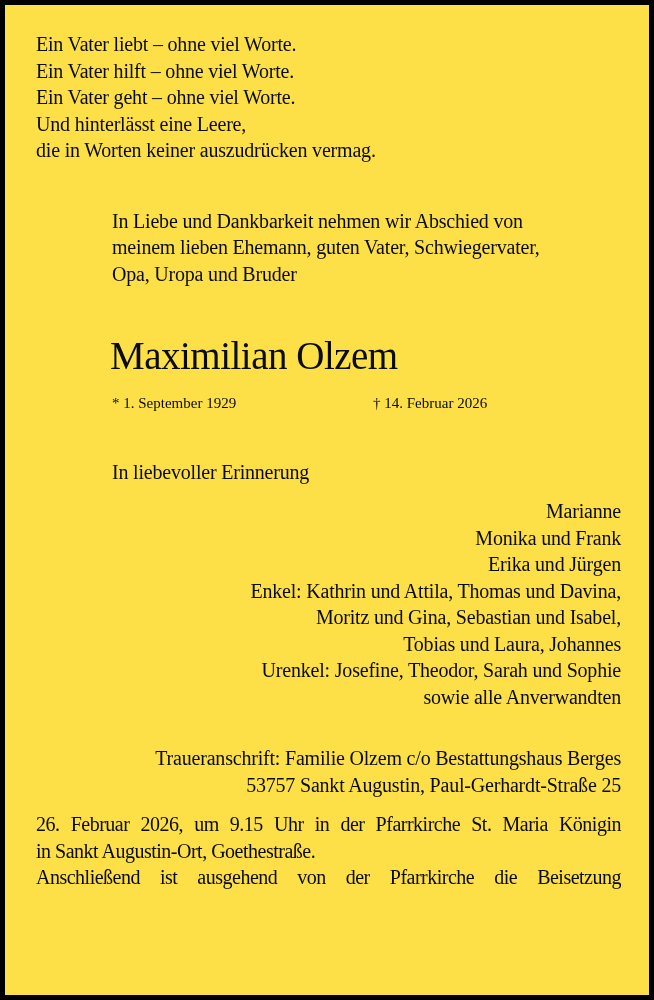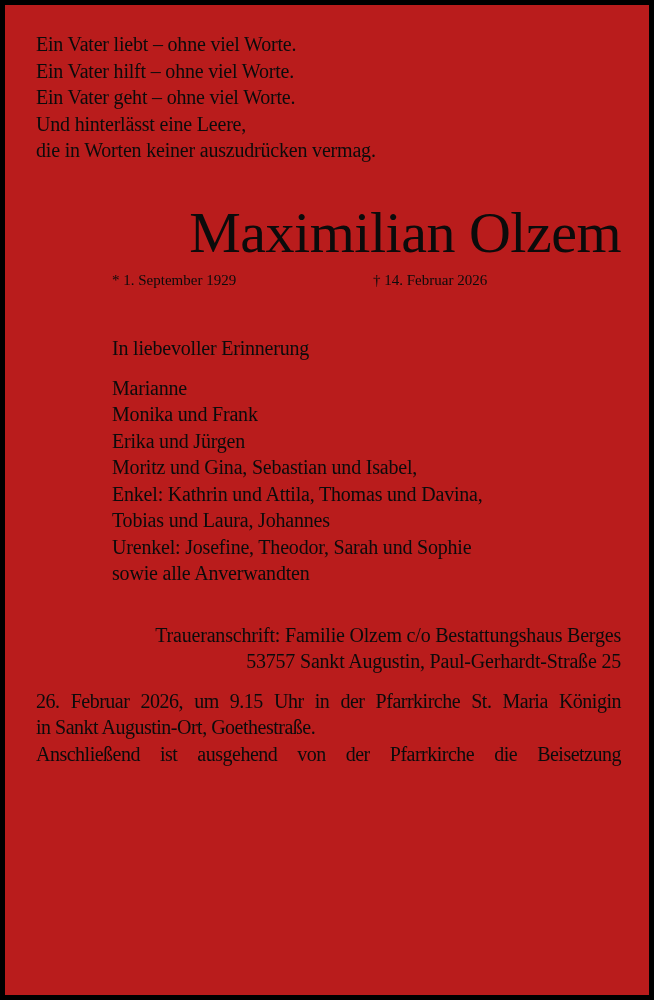--- a/index.html
+++ b/index.html
@@ -1,71 +1,76 @@
 <!DOCTYPE html>
 <html><head>
 <meta charset="utf-8">
 <style>
   * { margin: 0; padding: 0; box-sizing: border-box; }
   html, body { width: 654px; height: 1000px; background: #ffffff; }
   .notice {
     width: 654px; height: 1000px;
     border: 5px solid #000000;
-    background: #b91c1c;
+    background: #fde047;
     padding: 26px 28px 0 31px;
     font-family: "Liberation Serif", "DejaVu Serif", serif;
     color: #0b0b0b;
     overflow: hidden;
   }
   .line { font-size: 20px; line-height: 26.5px; letter-spacing: -0.2px; white-space: pre; }
   .wrapline { white-space: normal; }
   .indent { margin-left: 76px; }
   .intro { margin-top: 44px; }
   .name {
     margin-top: 37px; margin-left: 74px;
-    font-size: 58px; line-height: 64px;
-    letter-spacing: -0.5px; white-space: nowrap; text-align: right;
+    font-size: 39px; line-height: 64px;
+    letter-spacing: -0.5px; white-space: nowrap;
   }
   .dates { margin-top: 2px; margin-left: 76px; font-size: 15px; line-height: 26.5px; }
   .dates .birth { display: inline-block; width: 261px; }
   .remembrance { margin-top: 42px; }
-  .mourners { margin-top: 13px; }
+  .mourners { margin-top: 13px; text-align: right; }
   .address { margin-top: 35px; text-align: right; }
   .service { margin-top: 13px; width: 585px; }
   .service .line { letter-spacing: -0.5px; white-space: normal; }
   .jl { text-align: justify; text-align-last: justify; }
 </style>
 </head>
 <body>
 
 <div class="notice">
 
   <div class="poem">
     <div class="line">Ein Vater liebt – ohne viel Worte.</div>
     <div class="line">Ein Vater hilft – ohne viel Worte.</div>
     <div class="line">Ein Vater geht – ohne viel Worte.</div>
     <div class="line">Und hinterlässt eine Leere,</div>
     <div class="line">die in Worten keiner auszudrücken vermag.</div>
   </div>
 
+  <div class="intro indent">
+    <div class="line">In Liebe und Dankbarkeit nehmen wir Abschied von</div>
+    <div class="line">meinem lieben Ehemann, guten Vater, Schwiegervater,</div>
+    <div class="line">Opa, Uropa und Bruder</div>
+  </div>
 
   <div class="name">Maximilian Olzem</div>
 
   <div class="dates">
     <span class="birth">* 1. September 1929</span><span>† 14. Februar 2026</span>
   </div>
 
   <div class="line indent remembrance">In liebevoller Erinnerung</div>
 
   <div class="mourners indent">
     <div class="line">Marianne</div>
     <div class="line">Monika und Frank</div>
     <div class="line">Erika und Jürgen</div>
+    <div class="line">Enkel: Kathrin und Attila, Thomas und Davina,</div>
     <div class="line">Moritz und Gina, Sebastian und Isabel,</div>
-    <div class="line">Enkel: Kathrin und Attila, Thomas und Davina,</div>
     <div class="line">Tobias und Laura, Johannes</div>
     <div class="line">Urenkel: Josefine, Theodor, Sarah und Sophie</div>
     <div class="line">sowie alle Anverwandten</div>
   </div>
 
   <div class="address">
     <div class="line">Traueranschrift: Familie Olzem c/o Bestattungshaus Berges</div>
     <div class="line">53757 Sankt Augustin, Paul-Gerhardt-Straße 25</div>
   </div>
 

